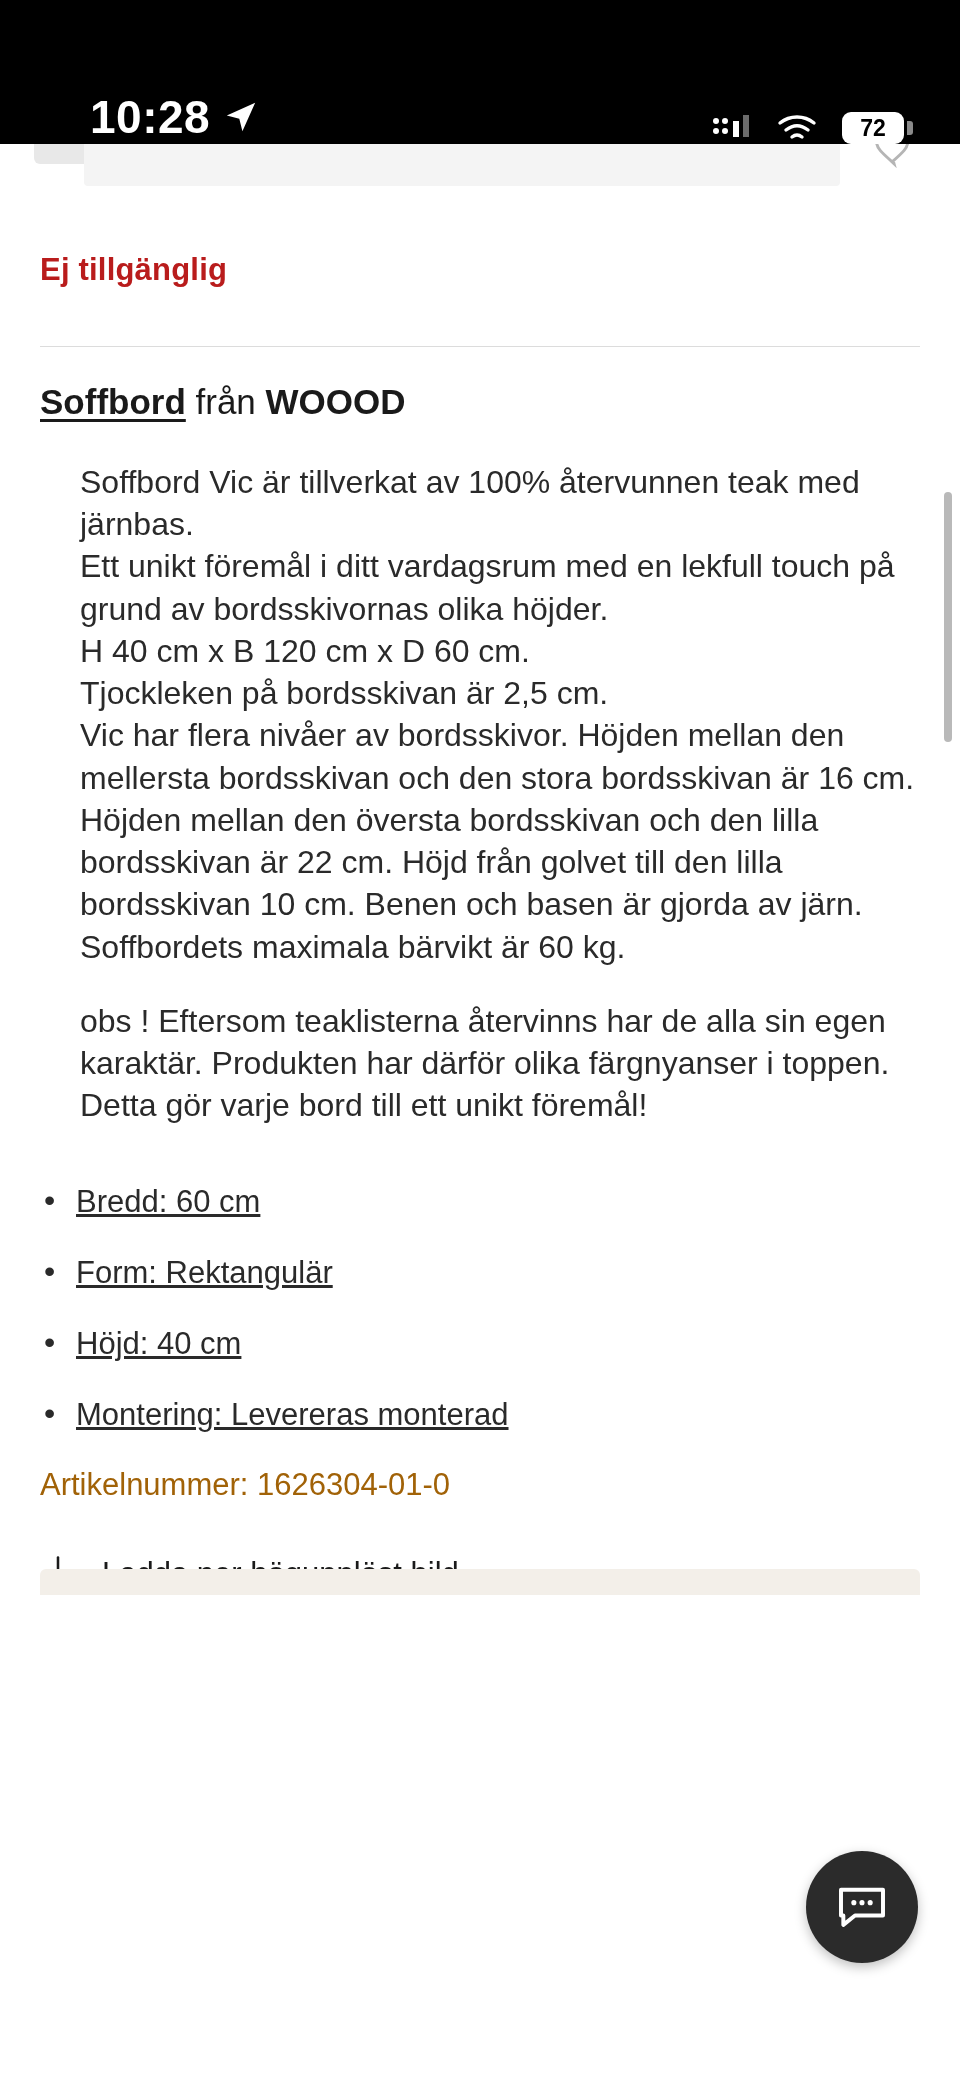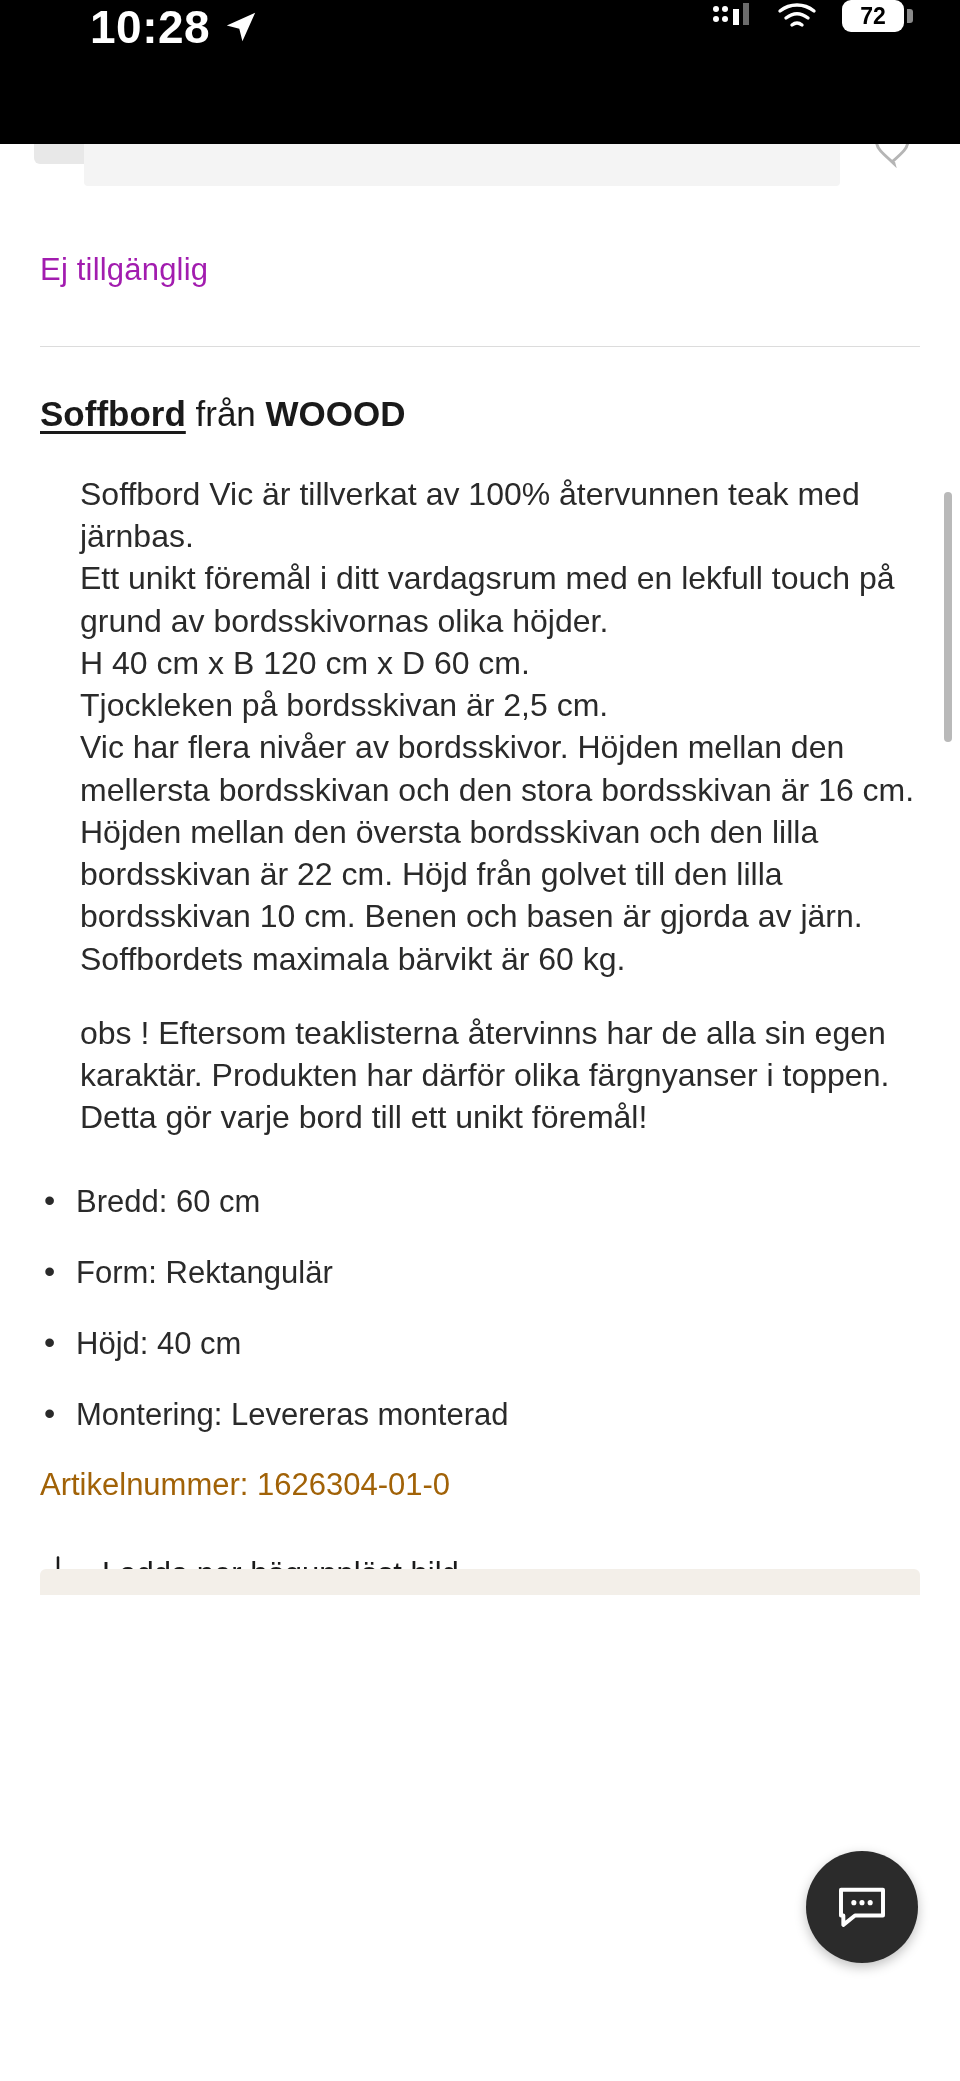--- a/index.html
+++ b/index.html
@@ -17,21 +17,21 @@
     background: #ffffff;
     overflow: hidden;
   }
 
   
   .statusbar {
     height: 144px;
     background: #000000;
     color: #ffffff;
     display: flex;
-    align-items: flex-start;
+    align-items: flex-end;
     justify-content: space-between;
     padding: 0 56px 0 90px;
   }
   .status-left {
     display: flex;
     align-items: center;
     gap: 14px;
   }
   .status-time {
     font-size: 46px;
@@ -118,23 +118,23 @@
   }
   .clip-heart {
     position: absolute;
     right: 44px;
     top: -18px;
     width: 44px;
     height: 44px;
   }
 
   .unavailable {
-    color: #a21caf;
+    color: #b91c1c;
     font-size: 31px;
-    font-weight: 400;
+    font-weight: 700;
     margin-top: 52px;
     letter-spacing: 0.2px;
   }
 
   .divider {
     margin-top: 58px;
     height: 1px;
     background: #dcdcdc;
   }
 
@@ -145,21 +145,21 @@
     justify-content: space-between;
   }
   .section-title {
     font-size: 38px;
     font-weight: 700;
     letter-spacing: 0.2px;
   }
   .chev { width: 44px; height: 44px; }
 
   .product-line {
-    margin-top: 46px;
+    margin-top: 34px;
     font-size: 35px;
     line-height: 1.2;
   }
   .product-line .brandlink {
     font-weight: 700;
     text-decoration: underline;
     text-underline-offset: 5px;
   }
   .product-line .pre { font-weight: 400; }
   .product-line .brand { font-weight: 700; }
@@ -169,25 +169,26 @@
     font-size: 32px;
     line-height: 1.32;
     color: #2a2a2a;
     max-width: 880px;
     margin-left: 40px;
   }
   .desc p { margin-bottom: 0; }
   .desc .gap { height: 32px; }
 
   .speclist {
-    margin-top: 44px;
+    margin-top: 56px;
     list-style: none;
     font-size: 31px;
     line-height: 1.2;
     color: #2a2a2a;
+    text-decoration: underline;
   }
   .speclist li {
     position: relative;
     padding-left: 36px;
     margin-bottom: 34px;
   }
   .speclist li::before {
     content: "•";
     position: absolute;
     left: 4px;

